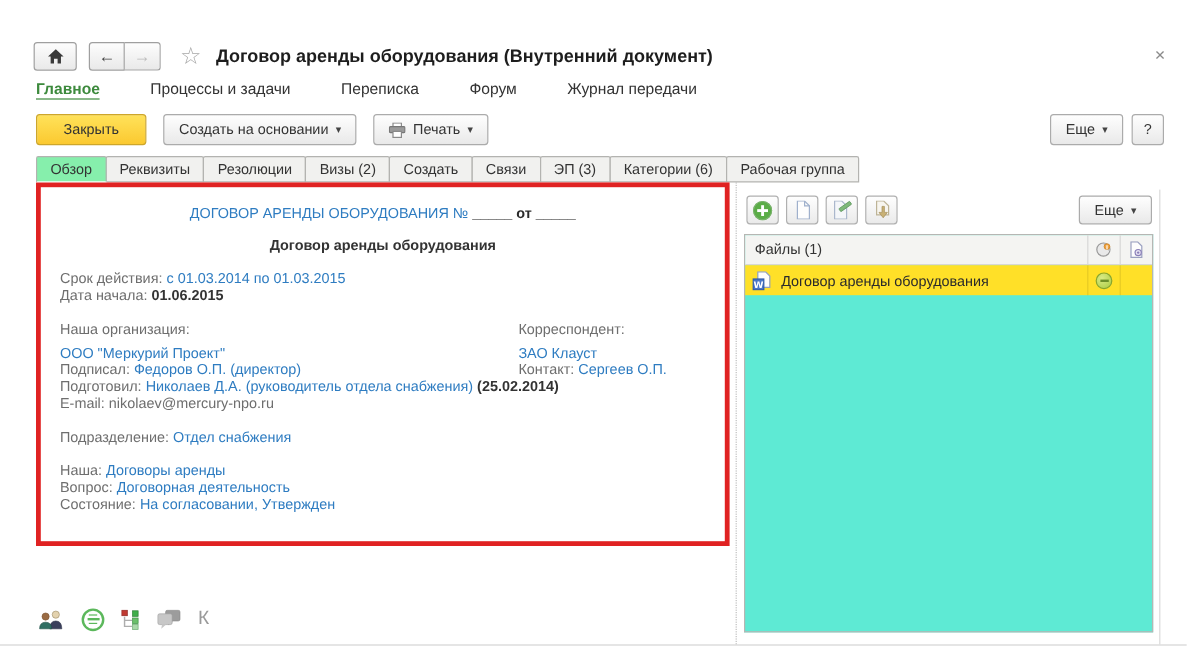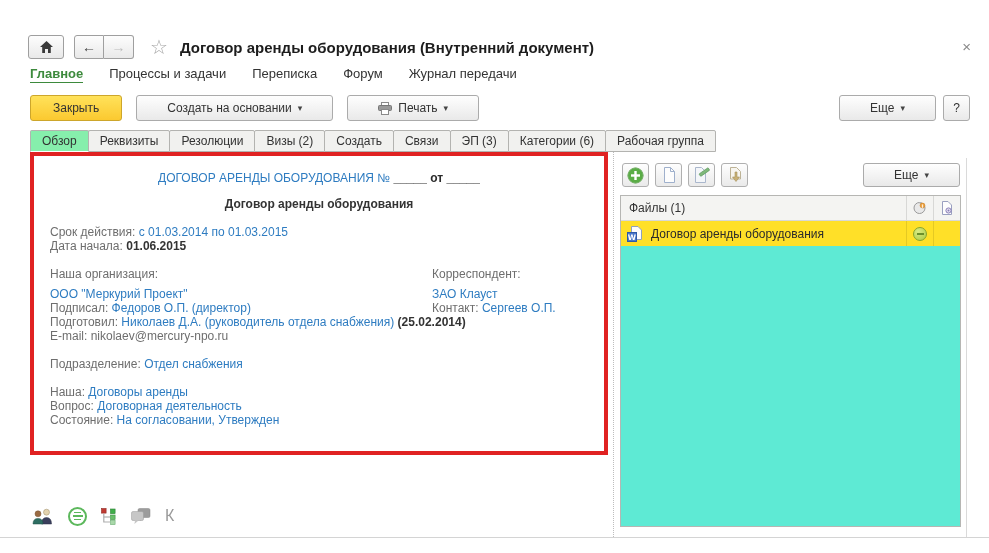--- a/index.html
+++ b/index.html
@@ -16,29 +16,29 @@
   .home-btn { width: 36px; margin-right: 10px; }
   .navgroup { display: flex; margin-right: 16px; }
   .nav-btn { width: 30px; font-size: 14px; }
   .nav-btn.back { border-radius: 3px 0 0 3px; color: #444; }
   .nav-btn.fwd  { border-radius: 0 3px 3px 0; color: #bcbcbc; border-left: none; }
   .star { font-size: 20px; color: #a8a8a8; margin-right: 12px; line-height: 1; }
   .win-title { font-size: 15px; font-weight: bold; color: #1d1d1d; white-space: nowrap; }
   .close-x { right: 18px; top: 39px; color: #8a8a8a; font-size: 15px; line-height: 1; cursor: default; }
 
   
-  .menubar { left: 30px; top: 66px; display: flex; gap: 26px; font-size: 13px; }
+  .menubar { left: 30px; top: 66px; display: flex; gap: 42px; font-size: 13px; }
   .menu-item { color: #333; white-space: nowrap; cursor: default; }
   .menu-item.active { color: #3d8a3d; font-weight: bold; border-bottom: 1px solid #3d8a3d; padding-bottom: 1px; }
 
   
   .commandbar { left: 30px; top: 95px; display: flex; gap: 14px; align-items: center; border-radius: 11px; }
   .cmd-btn { height: 26px; border: 1px solid #ababab; border-radius: 3px;
              background: linear-gradient(#fefefe, #e9e9e9); display: inline-flex;
-             align-items: center; padding: 0 30px; gap: 6px; font-size: 12px; color: #333;
+             align-items: center; padding: 0 12px; gap: 6px; font-size: 12px; color: #333;
              white-space: nowrap; cursor: default; }
   .cmd-btn.yellow { background: linear-gradient(#ffe25a, #fbc930); border-color: #cda62b; padding: 0 22px; }
   .chev { font-size: 9px; color: #444; line-height: 1; }
   .right-cmd { right: 19px; top: 95px; display: flex; gap: 7px; }
   .help-btn { width: 27px; justify-content: center; padding: 0; }
 
   
   .tabstrip { left: 30px; top: 130px; display: flex; }
   .tab { height: 22px; line-height: 20px; padding: 0 11px; border: 1px solid #b3b3b0;
          background: #f1f1ef; margin-left: -1px; border-radius: 2px 2px 0 0;

